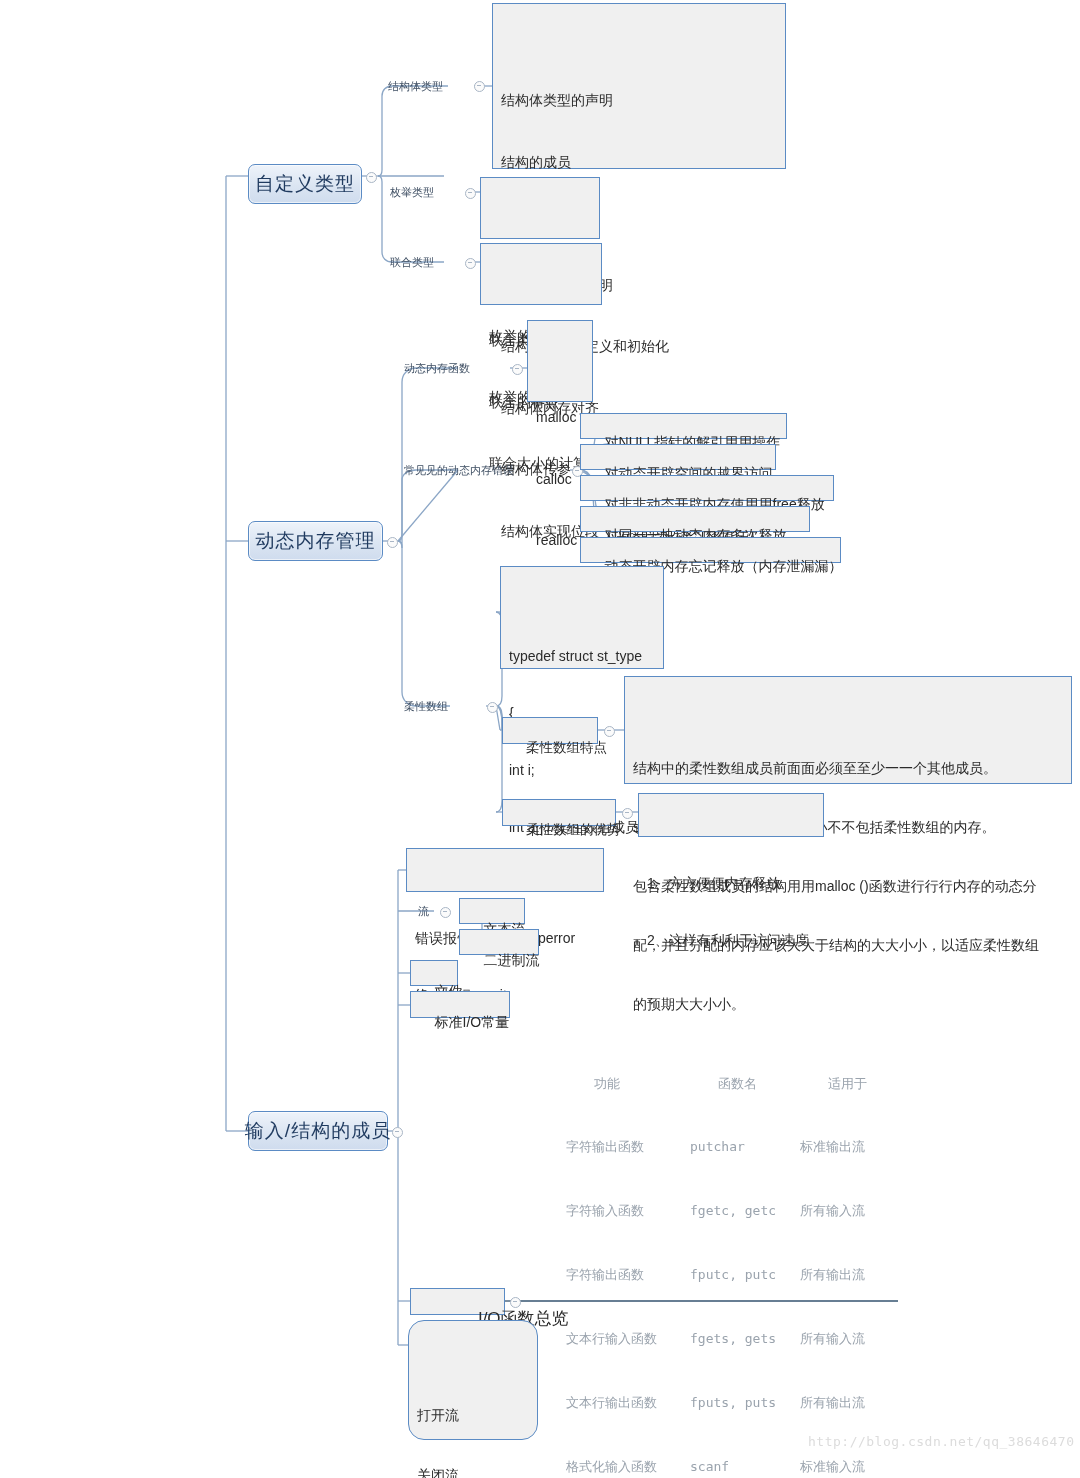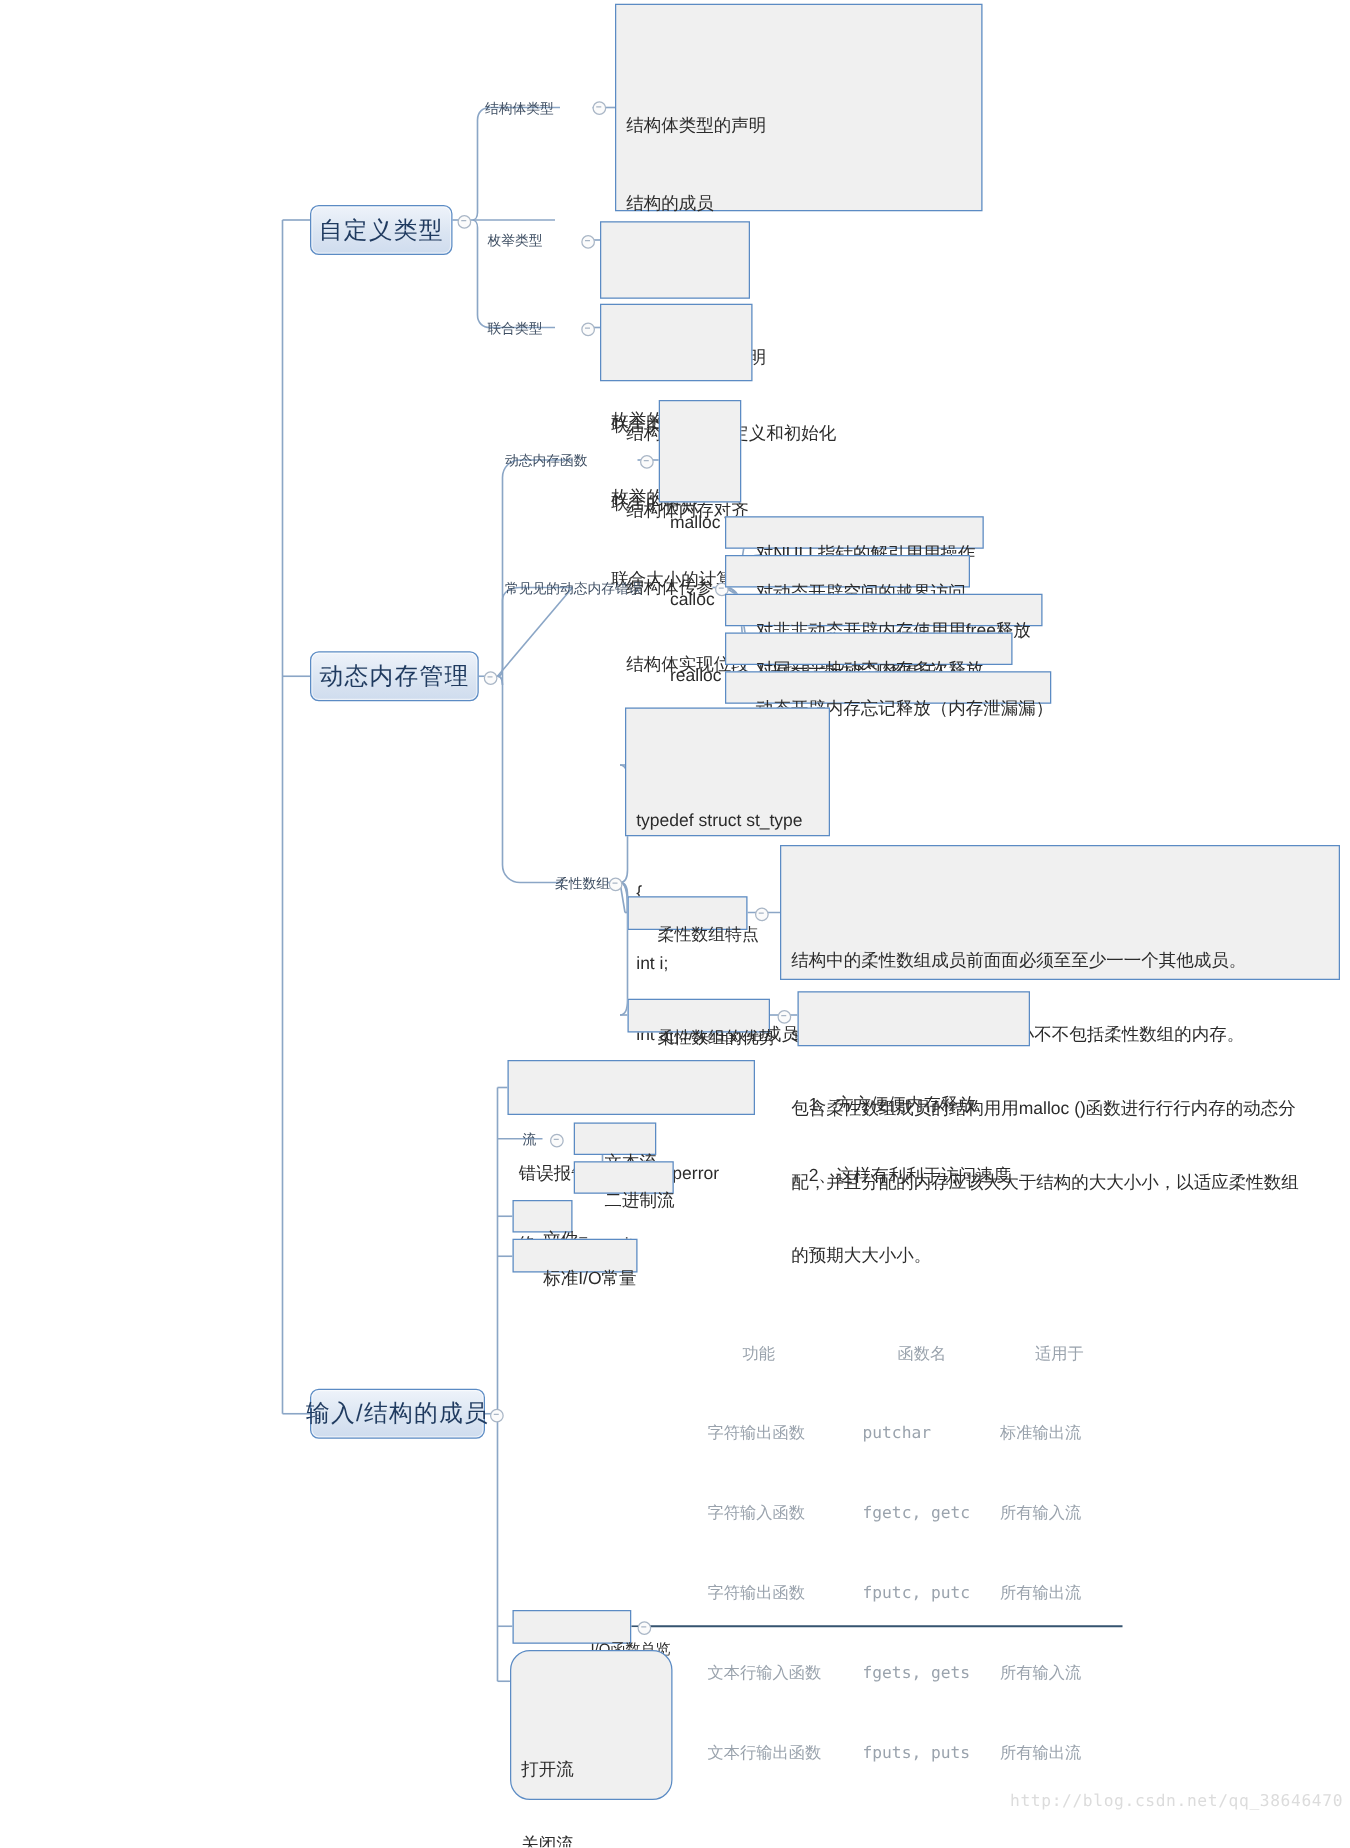--- a/index.html
+++ b/index.html
@@ -285,21 +285,21 @@
   <div class="node box" style="left:580px; top:475px; width:254px; height:26px; line-height:17px; padding-top:3px;">
     <span>对非非动态开辟内存使用用free释放</span>
   </div>
   <div class="node box" style="left:580px; top:506px; width:230px; height:26px; line-height:17px; padding-top:3px;">
     <span>对同一一块动态内存多次释放</span>
   </div>
   <div class="node box" style="left:580px; top:537px; width:261px; height:26px; line-height:17px; padding-top:3px;">
     <span>动态开辟内存忘记释放（内存泄漏漏）</span>
   </div>
 
-  <div class="node branch-label" style="left:404px; top:696px; height:20px;margin-left:40px;">
+  <div class="node branch-label" style="left:404px; top:696px; height:20px;">
     <span>柔性数组</span>
   </div>
   <div class="collapse" style="left:487px; top:702px;"></div>
 
   <div class="node box" style="left:500px; top:566px; width:164px; height:103px; line-height:19px;">
     <span class="box-lines">
       <span>typedef struct st_type</span>
       <span>{</span>
       <span>int i;</span>
       <span>int a[];//柔性数组成员</span>
@@ -361,28 +361,29 @@
     <span>标准I/O常量</span>
   </div>
 
   <div class="io-table" style="left:566px; top:1030px;">
     <span class="trow hrow"><span class="c1">功能</span><span class="c2">函数名</span><span class="c3">适用于</span></span>
     <span class="trow"><span class="c1">字符输出函数</span><span class="c2">putchar</span><span class="c3">标准输出流</span></span>
     <span class="trow"><span class="c1">字符输入函数</span><span class="c2">fgetc, getc</span><span class="c3">所有输入流</span></span>
     <span class="trow"><span class="c1">字符输出函数</span><span class="c2">fputc, putc</span><span class="c3">所有输出流</span></span>
     <span class="trow"><span class="c1">文本行输入函数</span><span class="c2">fgets, gets</span><span class="c3">所有输入流</span></span>
     <span class="trow"><span class="c1">文本行输出函数</span><span class="c2">fputs, puts</span><span class="c3">所有输出流</span></span>
+    <span class="trow"><span class="c1">格式化输入函数</span><span class="c2">scanf</span><span class="c3">标准输入流</span></span>
     
     
     
     
     
   </div>
 
-  <div class="node box" style="left:410px; top:1288px; width:95px; height:27px; line-height:18px; padding-top:3px; font-size:12px;padding-left:48px;">
+  <div class="node box" style="left:410px; top:1288px; width:95px; height:27px; line-height:18px; padding-top:3px; font-size:17px;padding-left:48px;">
     <span>I/O函数总览</span>
   </div>
   <div class="collapse" style="left:510px; top:1297px;"></div>
 
   <div class="node box" style="left:408px; top:1320px; width:130px; height:120px; line-height:20px;border-radius:16px;">
     <span class="box-lines">
       <span>打开流</span>
       <span>关闭流</span>
       
       

